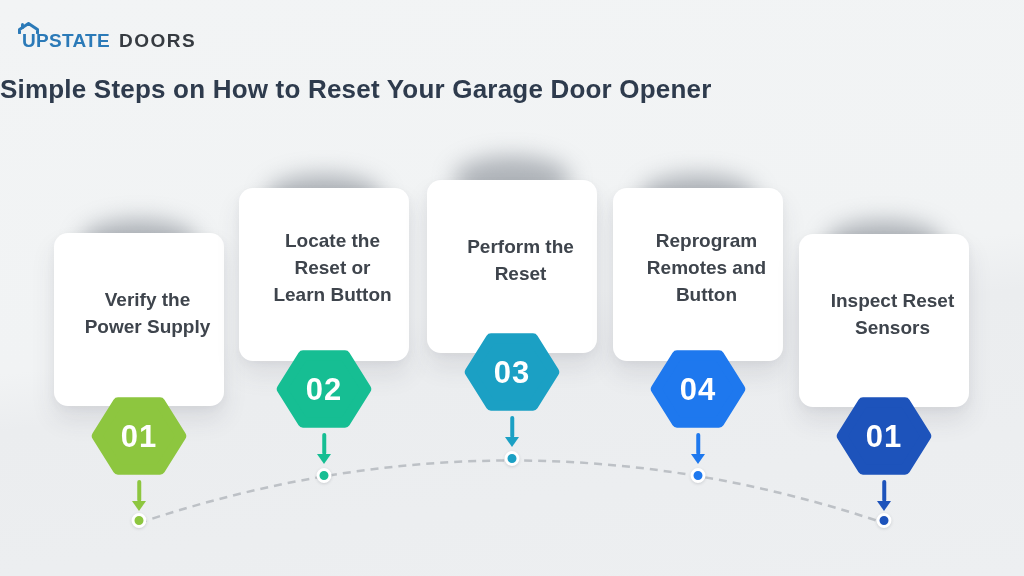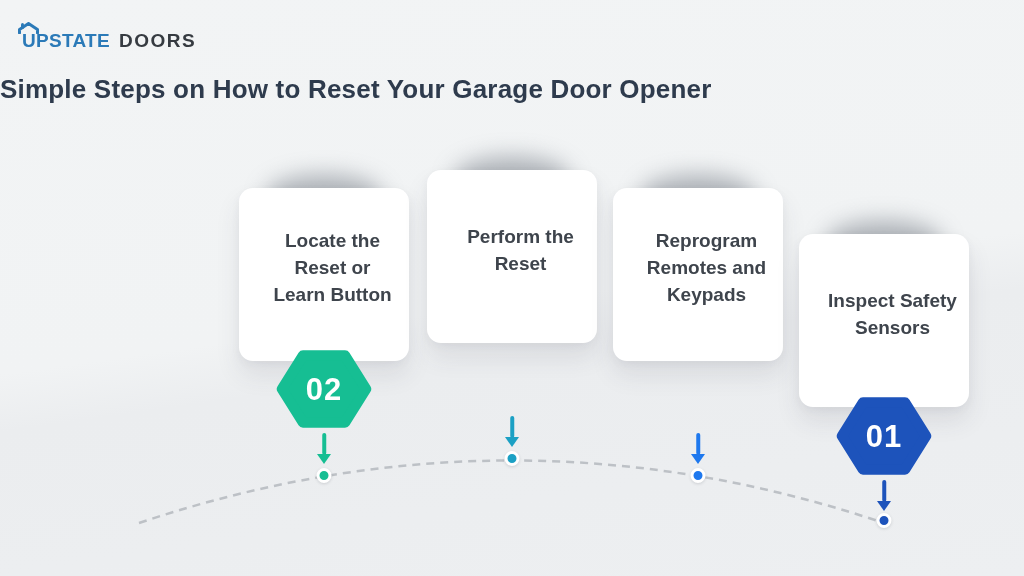--- a/index.html
+++ b/index.html
@@ -49,21 +49,21 @@
   .s1 .blob { top:219px; } .s2 .blob { top:174px; } .s3 .blob { top:156px; }
   .s4 .blob { top:174px; } .s5 .blob { top:220px; }
 
   .card {
     position:absolute; left:0; width:170px; height:173px;
     background:var(--cardbg, #ffffff); border-radius:14px;
     display:flex; align-items:center; justify-content:center;
     padding:0 12px 12px 29px; text-align:center;
     box-shadow:0 14px 24px rgba(55,62,75,.10), 0 3px 8px rgba(55,62,75,.05);
   }
-  .s1 .card { top:233px; } .s2 .card { top:188px; } .s3 .card { top:170px; }
+  .s1 .card { top:233px; } .s2 .card { top:188px; } .s3 .card { top:180px; }
   .s4 .card { top:188px; } .s5 .card { top:234px; }
   .card-label {
     font-size:19px; font-weight:bold; line-height:1.42;
     color:var(--cardtext, #3e444c);
   }
 
   .hex {
     position:absolute; left:50%; transform:translateX(-50%);
     width:96px; height:84px;
   }
@@ -113,20 +113,37 @@
     </span>
     <span class="brand2">DOORS</span>
   </div>
 
   <h1 class="title">Simple Steps on How to Reset Your Garage Door Opener</h1>
 
   <svg class="arc" width="1024" height="576" viewBox="0 0 1024 576">
     <path d="M139 523 Q512 398 884 523" fill="none" stroke="#bdc1c6" stroke-width="2.5" stroke-dasharray="8 6"></path>
   </svg>
 
+  <div class="step s1" style="--c: #8dc63f;">
+    <div class="blob"></div>
+    <div class="card">
+      <div class="card-label">Verify the Power Supply</div>
+    </div>
+    <div class="hex">
+      <svg viewBox="0 0 100 88">
+        <polygon points="6,44 28,9 72,9 94,44 72,79 28,79" fill="var(--c)" stroke="var(--c)" stroke-width="11" stroke-linejoin="round"></polygon>
+      </svg>
+      <div class="num">01</div>
+    </div>
+    <div class="arrow">
+        <div class="stem"></div>
+        <div class="head"></div>
+      </div>
+    <div class="dot"></div>
+  </div>
 
   <div class="step s2" style="--c: #16be93;">
     <div class="blob"></div>
     <div class="card">
       <div class="card-label">Locate the Reset or Learn Button</div>
     </div>
     <div class="hex">
       <svg viewBox="0 0 100 88">
         <polygon points="6,44 28,9 72,9 94,44 72,79 28,79" fill="var(--c)" stroke="var(--c)" stroke-width="11" stroke-linejoin="round"></polygon>
       </svg>
@@ -137,43 +154,55 @@
         <div class="head"></div>
       </div>
     <div class="dot"></div>
   </div>
 
   <div class="step s3" style="--c: #1ba0c4;">
     <div class="blob"></div>
     <div class="card">
       <div class="card-label">Perform the Reset</div>
     </div>
+    <div class="hex">
+      <svg viewBox="0 0 100 88">
+        <polygon points="6,44 28,9 72,9 94,44 72,79 28,79" fill="var(--c)" stroke="var(--c)" stroke-width="11" stroke-linejoin="round"></polygon>
+      </svg>
+      <div class="num">03</div>
+    </div>
     <div class="arrow">
         <div class="stem"></div>
         <div class="head"></div>
       </div>
     <div class="dot"></div>
   </div>
 
   <div class="step s4" style="--c: #1e78ee;">
     <div class="blob"></div>
     <div class="card">
-      <div class="card-label">Reprogram Remotes and Keypads</div>
+      <div class="card-label">Reprogram Remotes and Button</div>
+    </div>
+    <div class="hex">
+      <svg viewBox="0 0 100 88">
+        <polygon points="6,44 28,9 72,9 94,44 72,79 28,79" fill="var(--c)" stroke="var(--c)" stroke-width="11" stroke-linejoin="round"></polygon>
+      </svg>
+      <div class="num">04</div>
     </div>
     <div class="arrow">
         <div class="stem"></div>
         <div class="head"></div>
       </div>
     <div class="dot"></div>
   </div>
 
   <div class="step s5" style="--c: #1d53bb;">
     <div class="blob"></div>
     <div class="card">
-      <div class="card-label">Inspect Safety Sensors</div>
+      <div class="card-label">Inspect Reset Sensors</div>
     </div>
     <div class="hex">
       <svg viewBox="0 0 100 88">
         <polygon points="6,44 28,9 72,9 94,44 72,79 28,79" fill="var(--c)" stroke="var(--c)" stroke-width="11" stroke-linejoin="round"></polygon>
       </svg>
       <div class="num">01</div>
     </div>
     <div class="arrow">
         <div class="stem"></div>
         <div class="head"></div>

